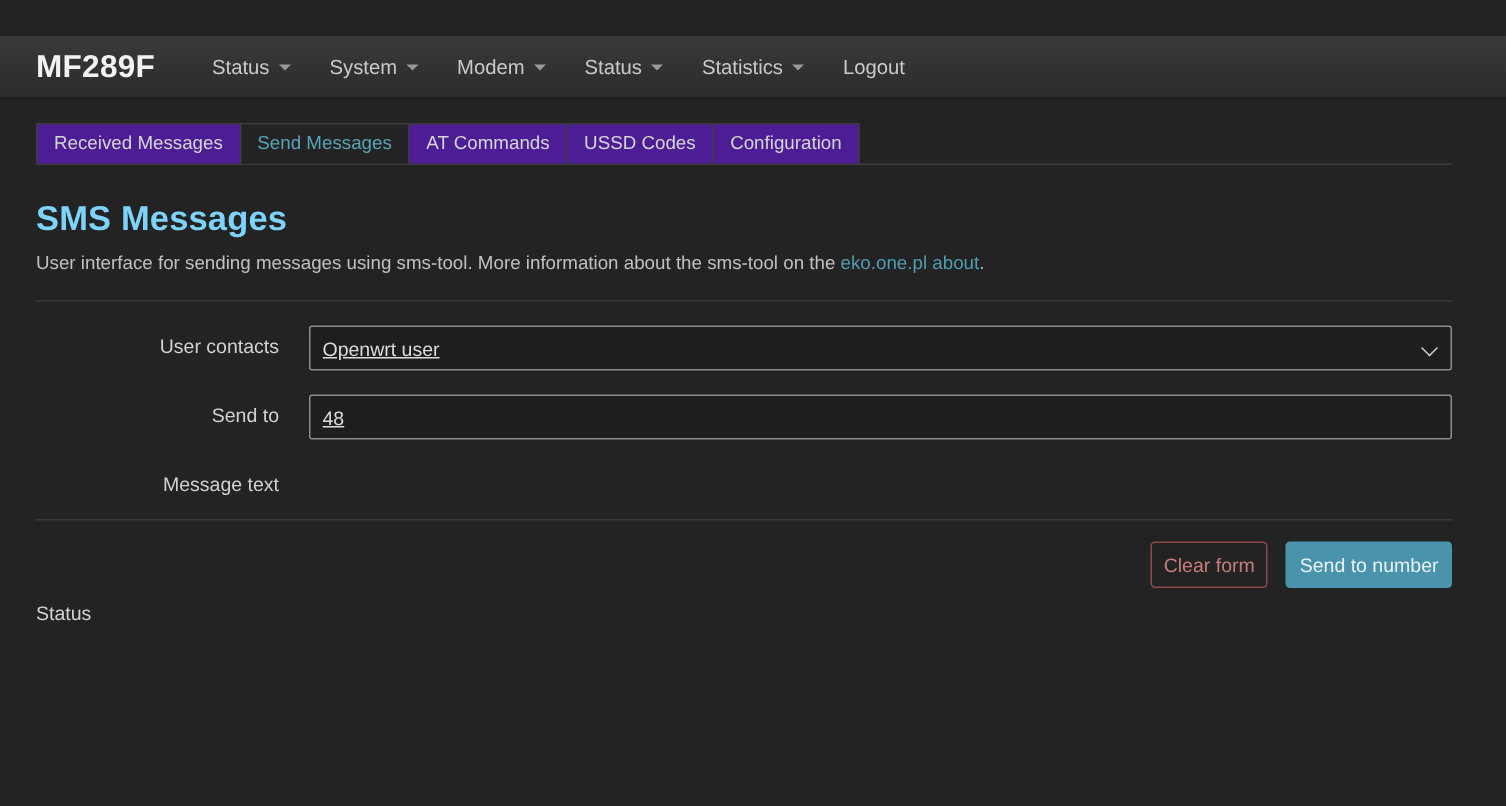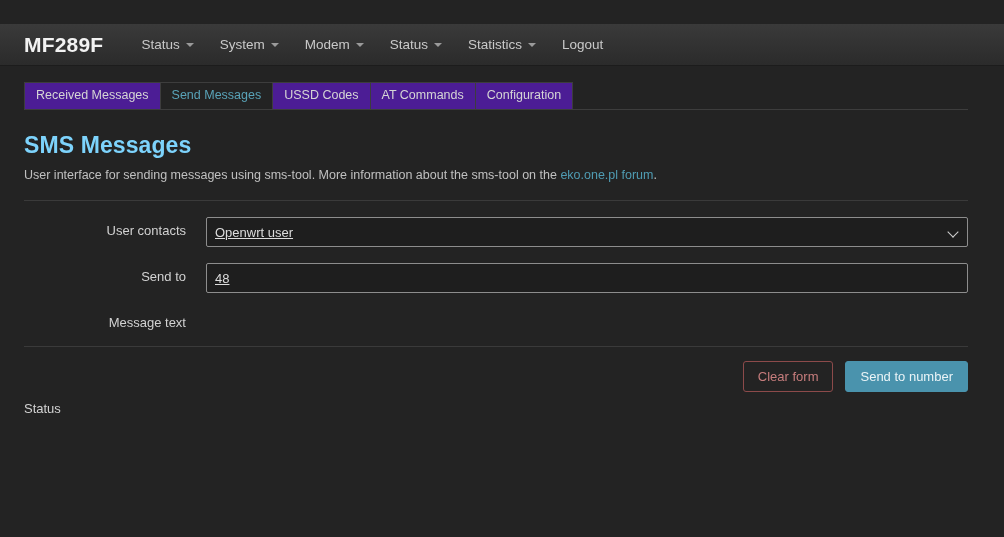--- a/index.html
+++ b/index.html
@@ -180,21 +180,21 @@
   #btnrow {
     display: flex;
     justify-content: flex-end;
     gap: 12px;
     padding-top: 14px;
   }
   button {
     font-family: "Liberation Sans", sans-serif;
     font-size: 13px;
     border-radius: 3px;
-    padding: 7px 14px;
+    padding: 7px 8px;
     cursor: pointer;
     line-height: 15px;
   }
   #clear-form-button {
     background: transparent;
     color: #c77d7d;
     border: 1px solid #8c4a4a;
   }
   #send-button {
     background: #4a93ad;
@@ -235,31 +235,31 @@
   </div>
   <div class="navitem">
     <span>Logout</span>
   </div>
 </div>
 
 <div id="tabwrap">
   <div id="tabs">
     <div class="tab">Received Messages</div>
     <div class="tab active">Send Messages</div>
+    <div class="tab">AT Commands</div>
     <div class="tab">USSD Codes</div>
-    <div class="tab">AT Commands</div>
     <div class="tab">Configuration</div>
   </div>
 </div>
 
 <div id="content">
 
   <h1 id="page-title">SMS Messages</h1>
 
-  <p id="page-desc"><span>User interface for sending messages using sms-tool. More information about the sms-tool on the </span><a href="#">eko.one.pl forum</a><span>.</span></p>
+  <p id="page-desc"><span>User interface for sending messages using sms-tool. More information about the sms-tool on the </span><a href="#">eko.one.pl about</a><span>.</span></p>
 
   <div class="rule"></div>
 
   <div id="form">
 
     <div class="field">
       <div class="field-label">User contacts</div>
       <div class="field-ctl selwrap">
         <select class="inp" id="user-contacts-select"><option>Openwrt user</option></select>
         <span class="chev"></span>

